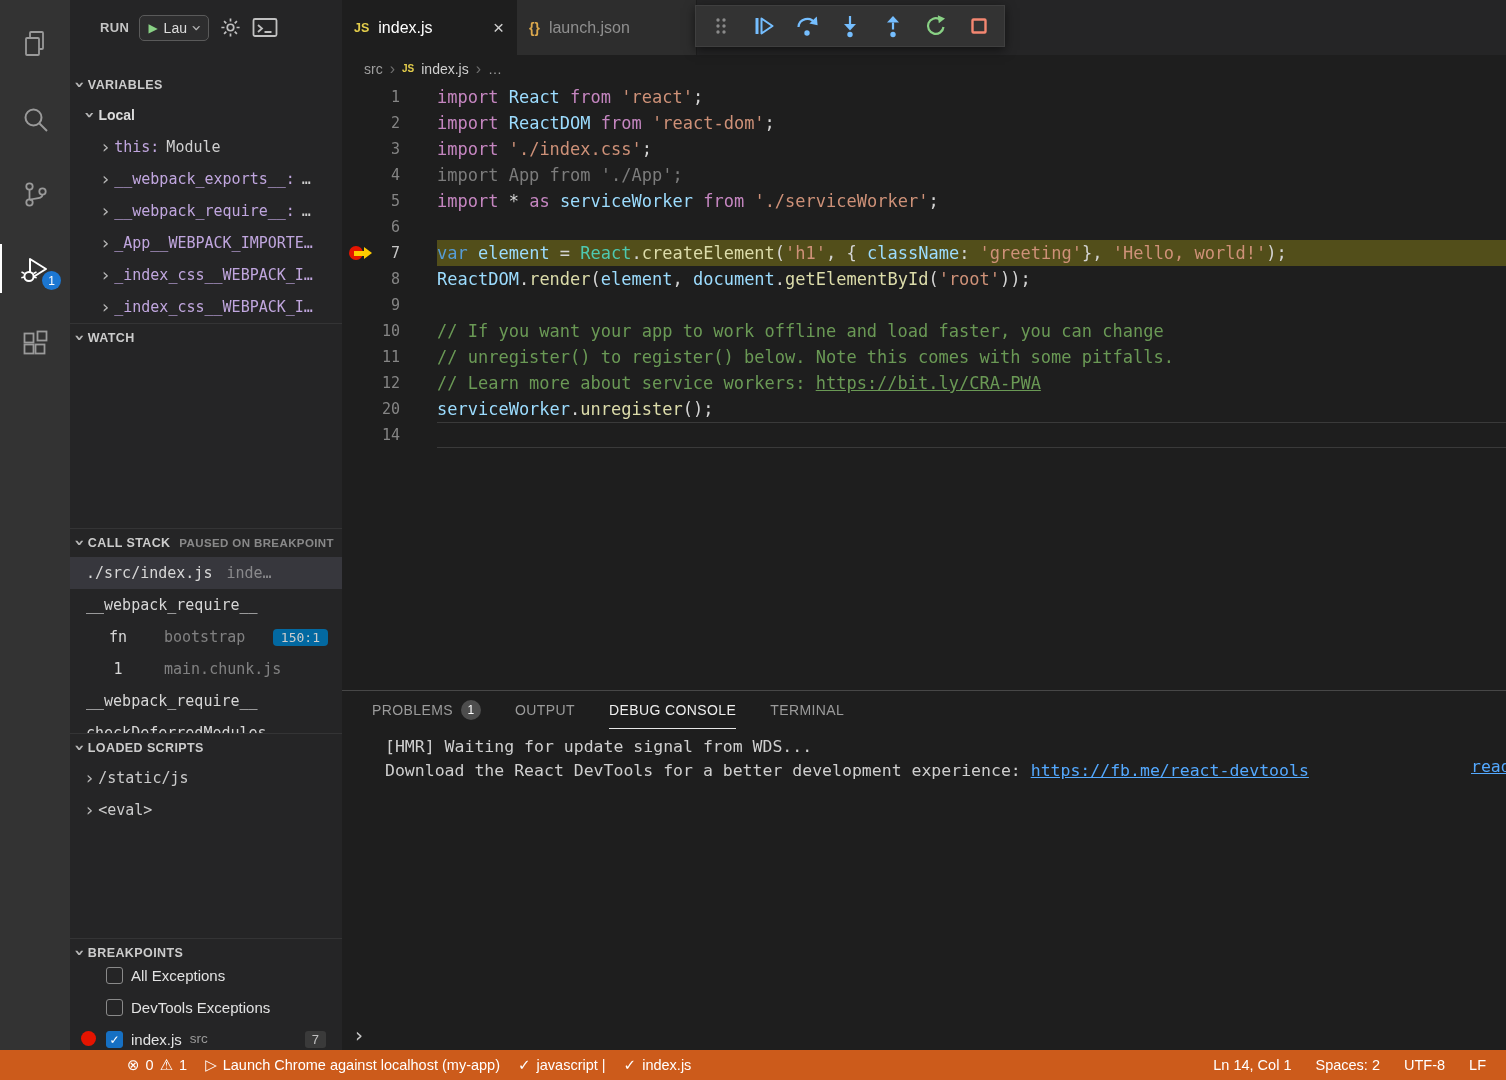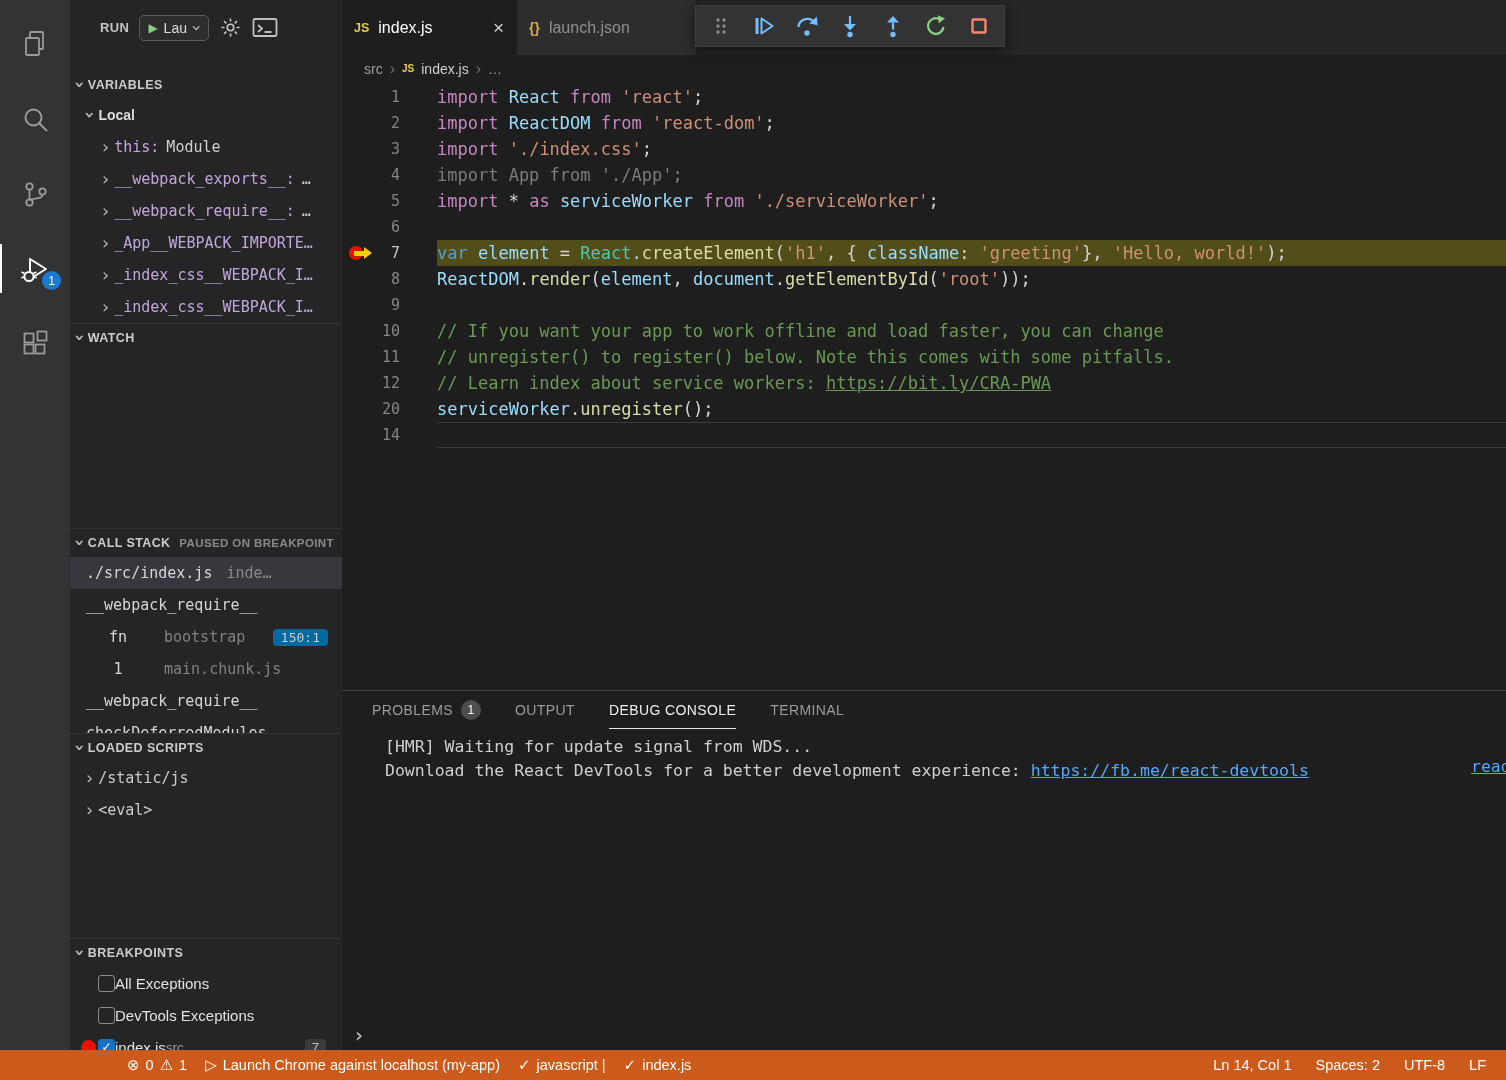--- a/index.html
+++ b/index.html
@@ -42,21 +42,21 @@
   .var-value { color:#cfcfcf; margin-left:7px; }
 
   .cs-row { padding-left:16px; }
   .cs-row.selected { background:#37373D; }
   .cs-name { min-width:64px; color:#d7d7d7; }
   .cs-detail { color:rgba(204,204,204,.55); margin-left:14px; }
   .cs-badge { margin-left:auto; margin-right:14px; background:#0369a1; padding:1px 8px; border-radius:4px; font-size:13px; color:#ccc; }
 
   .ls-row { padding-left:16px; }
 
-  .bp-row { height:32px; display:flex; align-items:center; padding-left:8px; gap:0;
+  .bp-row { height:32px; display:flex; align-items:flex-start; padding-left:8px; gap:8px;
     font-family:"Liberation Sans",sans-serif; font-size:15px; color:#e2e2e2; }
   .bp-gutter { width:20px; flex:none; display:flex; align-items:center; justify-content:center; }
   .bp-dot { width:15px; height:15px; border-radius:50%; background:#E51400; }
   .cbx { width:17px; height:17px; border:1px solid #8a8a8a; border-radius:3px; flex:none;
     display:flex; align-items:center; justify-content:center; font-size:12px; color:#fff; }
   .cbx.checked { background:#1670c3; border-color:#1670c3; }
   .bp-detail { color:#9a9a9a; font-size:13.5px; }
   .bp-line { margin-left:auto; margin-right:16px; color:#c0c0c0; font-size:13px; background:#3a3a3a; padding:1px 7px; border-radius:3px; }
 
   
@@ -428,21 +428,21 @@
       <div class="cl-row">
         <div class="cl-gutter">10</div>
         <div class="cl-text"><span class="tk-c">// If you want your app to work offline and load faster, you can change</span></div>
       </div>
       <div class="cl-row">
         <div class="cl-gutter">11</div>
         <div class="cl-text"><span class="tk-c">// unregister() to register() below. Note this comes with some pitfalls.</span></div>
       </div>
       <div class="cl-row">
         <div class="cl-gutter">12</div>
-        <div class="cl-text"><span class="tk-c">// Learn index about service workers: </span><span class="tk-lnk">https://bit.ly/CRA-PWA</span></div>
+        <div class="cl-text"><span class="tk-c">// Learn more about service workers: </span><span class="tk-lnk">https://bit.ly/CRA-PWA</span></div>
       </div>
       <div class="cl-row">
         <div class="cl-gutter">20</div>
         <div class="cl-text"><span class="tk-v">serviceWorker</span><span class="tk-p">.</span><span class="tk-f">unregister</span><span class="tk-p">();</span></div>
       </div>
       <div class="cl-row caret">
         <div class="cl-gutter">14</div>
         <div class="cl-text"></div>
       </div>
     </div>

